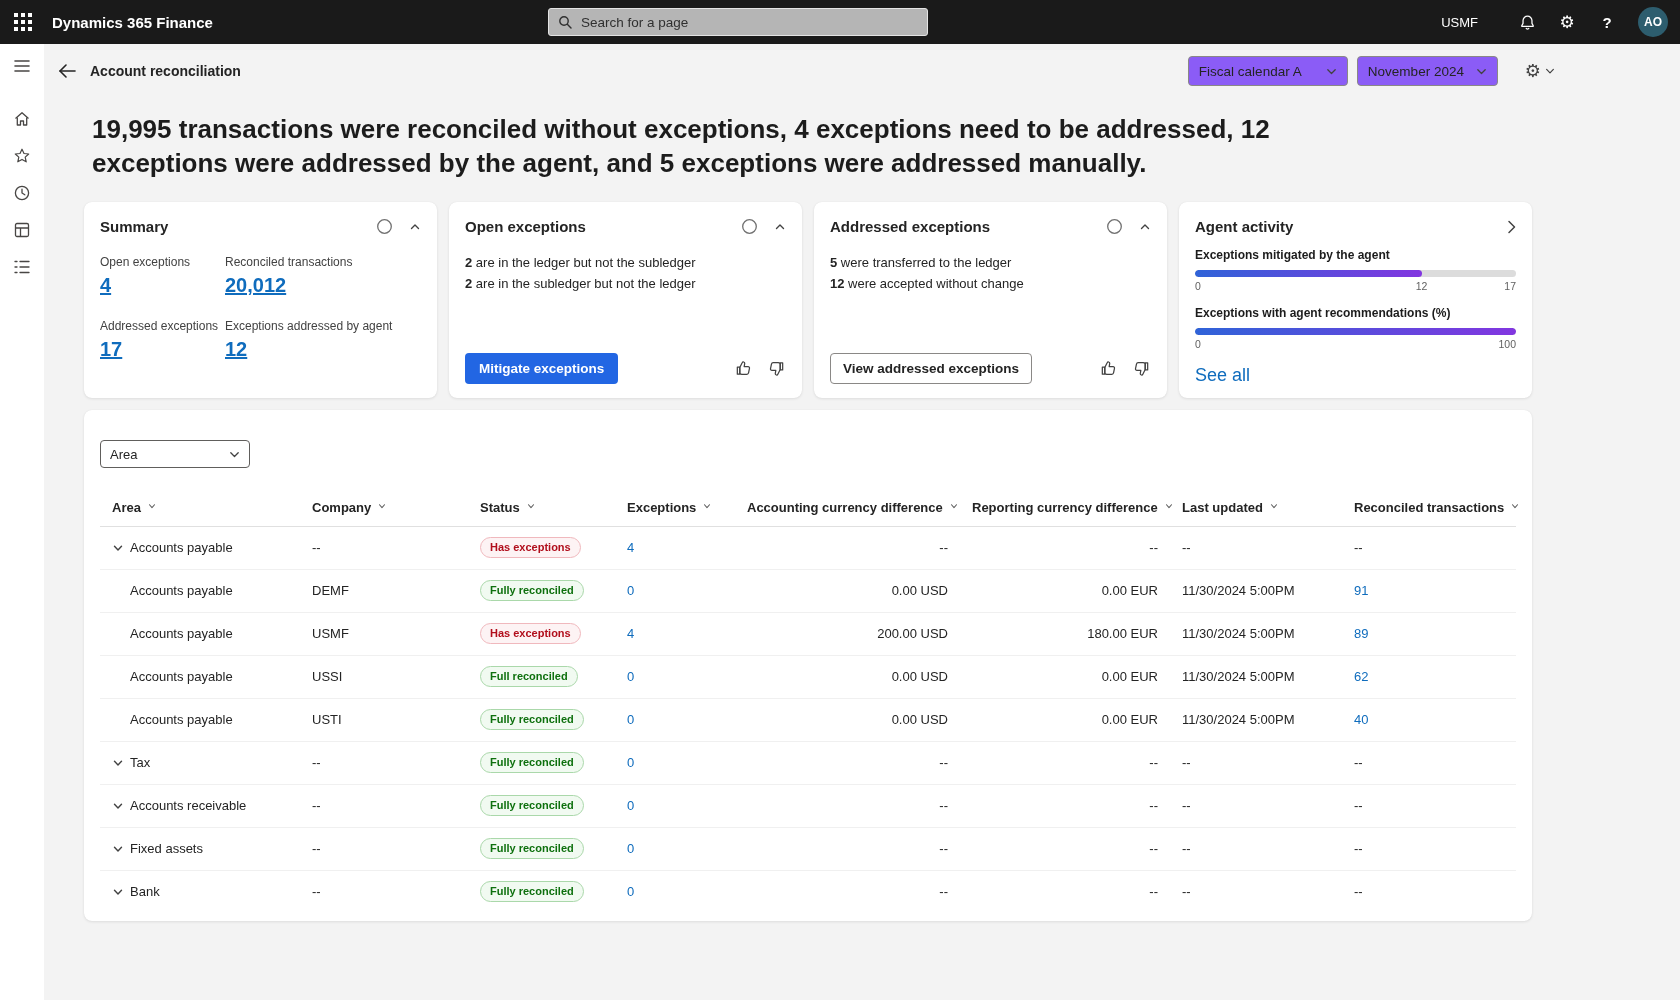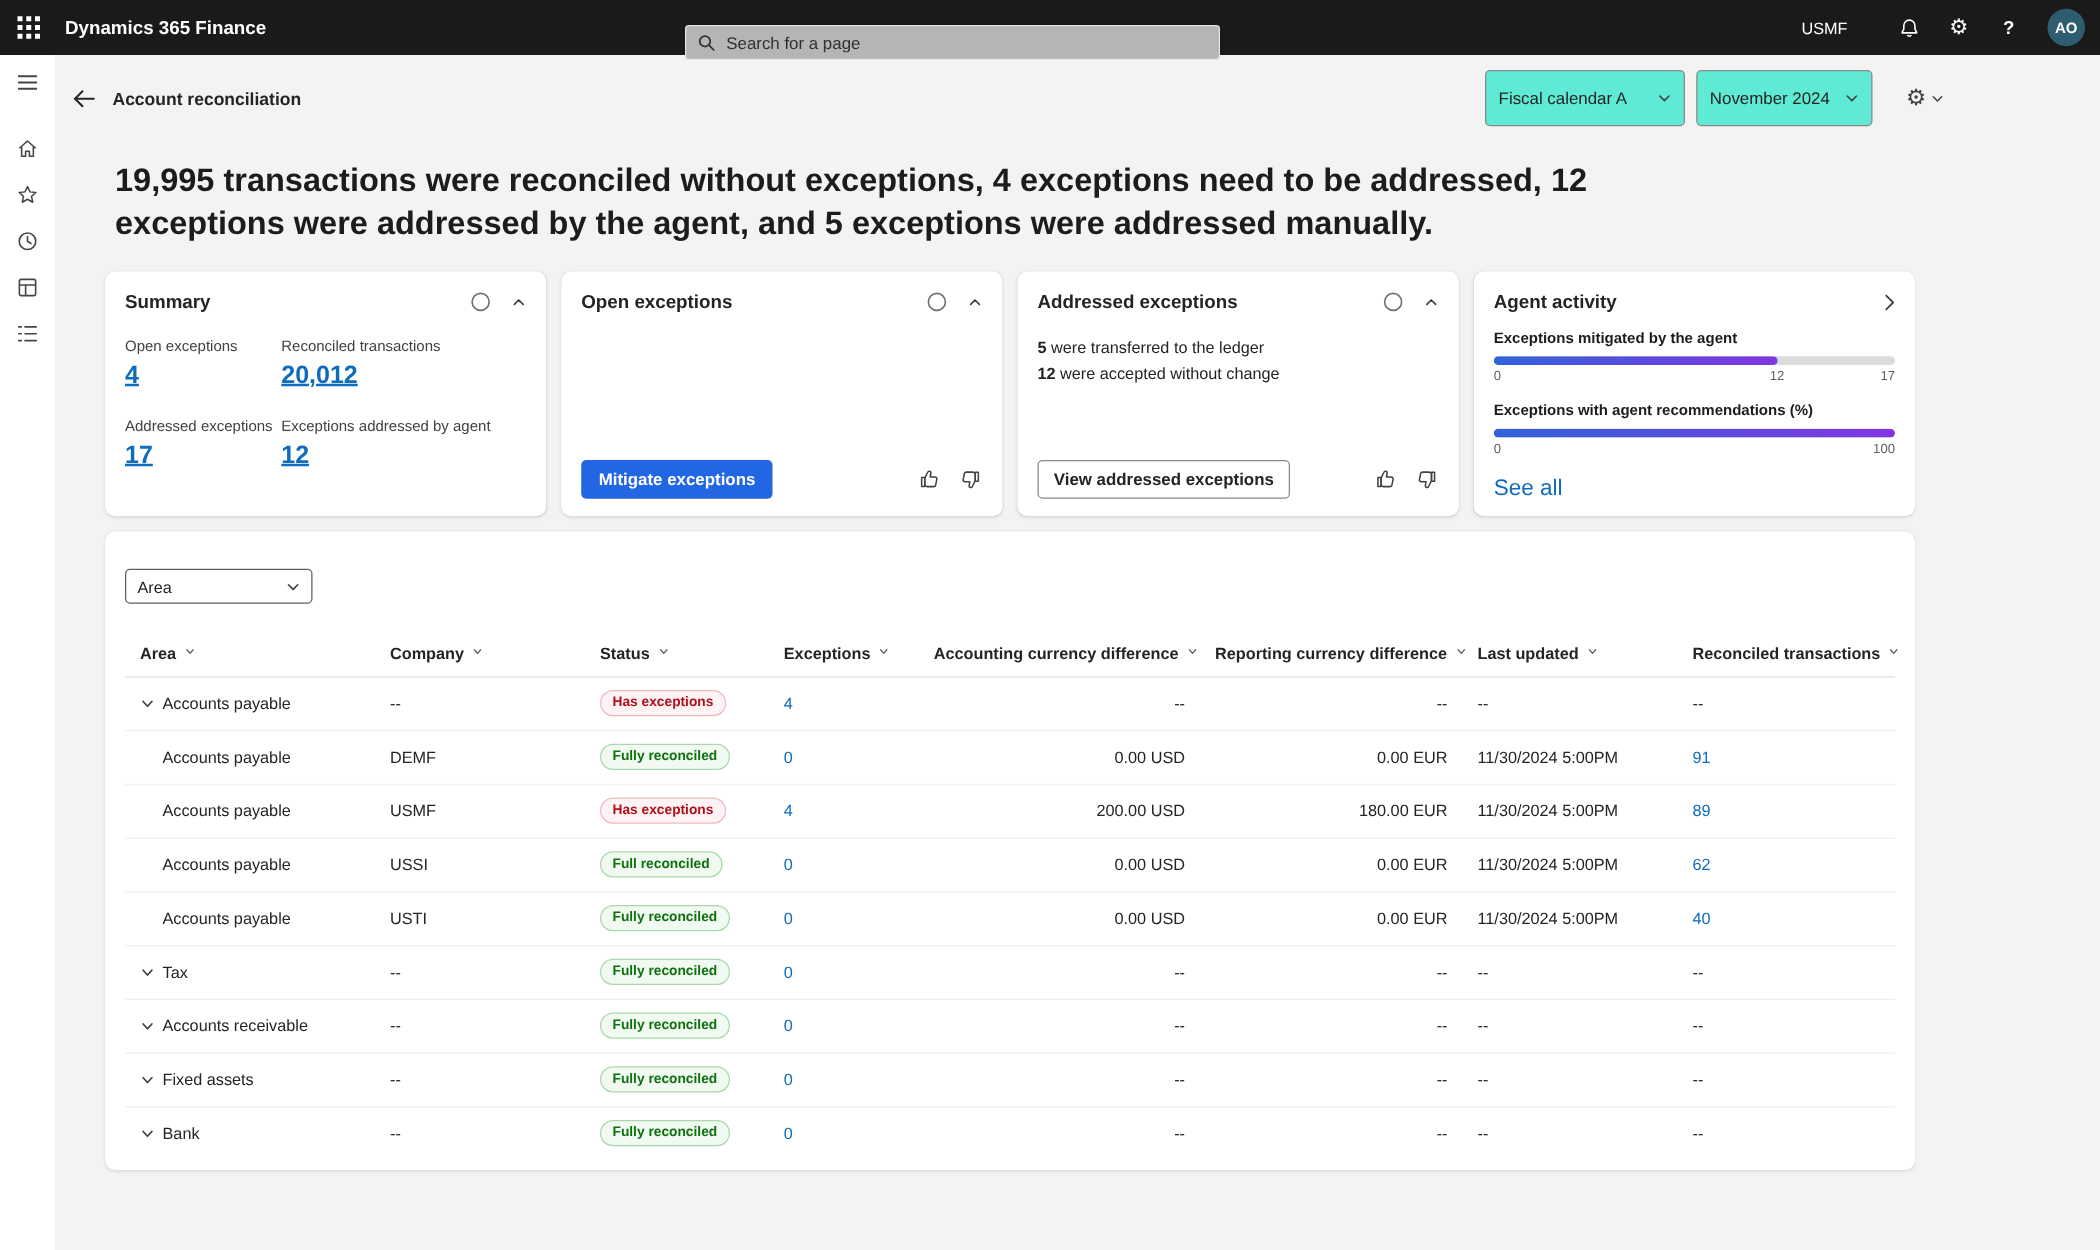--- a/index.html
+++ b/index.html
@@ -18,38 +18,38 @@
     width:1680px;height:1000px;overflow:hidden;
     font-family:"Liberation Sans","DejaVu Sans",sans-serif;
     background:#f3f3f3;color:#242424;
   }
   
   .topbar{height:44px;background:var(--topbar-bg);color:#fff;display:flex;align-items:center;position:relative;}
   .waffle{width:46px;height:44px;display:flex;align-items:center;justify-content:center;cursor:pointer;}
   .waffle-grid{display:grid;grid-template-columns:repeat(3,4px);grid-gap:3px;}
   .waffle-grid i{width:4px;height:4px;background:#fff;display:block;}
   .app-title{font-size:15px;font-weight:700;margin-left:6px;white-space:nowrap;}
-  .search-wrap{position:absolute;left:548px;top:20px;width:428px;height:28px;background:#b5b5b5;border:1px solid #e4e4e4;border-radius:3px;display:flex;align-items:center;padding:0 9px;}
+  .search-wrap{position:absolute;left:548px;top:8px;width:380px;height:28px;background:#b5b5b5;border:1px solid #e4e4e4;border-radius:3px;display:flex;align-items:center;padding:0 9px;}
   .search-wrap input{flex:1;border:none;outline:none;background:transparent;font-size:13.5px;color:#1f1f1f;font-family:inherit;margin-left:7px;}
   .search-wrap input::placeholder{color:#303030;opacity:1;}
   .topbar-right{margin-left:auto;display:flex;align-items:center;padding-right:12px;}
   .tb-company{font-size:13px;margin-right:26px;}
   .tb-icon{width:34px;height:34px;display:flex;align-items:center;justify-content:center;font-size:17px;cursor:pointer;margin-left:6px;}
   .avatar{width:30px;height:30px;border-radius:50%;background:var(--avatar-bg);display:flex;align-items:center;justify-content:center;font-size:12px;font-weight:600;margin-left:14px;cursor:pointer;}
   
   .shell{display:flex;height:956px;}
   .sidebar{width:44px;background:#fff;display:flex;flex-direction:column;align-items:center;padding-top:6px;}
   .side-icon{width:32px;height:32px;display:flex;align-items:center;justify-content:center;color:#484644;cursor:pointer;border-radius:4px;margin-bottom:5px;}
   .content{flex:1;overflow:hidden;padding-left:40px;}
   
   .page-header{margin:12px 0 0 -28px;width:1499px;display:flex;align-items:center;}
   .back-btn{width:22px;height:22px;display:flex;align-items:center;justify-content:center;cursor:pointer;margin-right:12px;}
   .page-title{font-size:14px;font-weight:600;}
   .header-right{margin-left:auto;display:flex;align-items:center;gap:9px;}
-  .hdr-dd{height:45px;background:#5eead4;border:1px solid #8a8886;border-radius:4px;display:flex;align-items:center;justify-content:space-between;padding:0 10px;font-size:13.5px;cursor:pointer;}
+  .hdr-dd{height:30px;background:#8b5cf6;border:1px solid #8a8886;border-radius:4px;display:flex;align-items:center;justify-content:space-between;padding:0 10px;font-size:13.5px;cursor:pointer;}
   .hdr-dd.cal{width:160px;}
   .hdr-dd.per{width:141px;}
   .hdr-gear{display:flex;align-items:center;gap:4px;margin-left:18px;cursor:pointer;color:#424242;font-size:18px;}
   
   .hero{margin:26px 0 0 8px;max-width:1280px;font-size:26px;line-height:34px;font-weight:600;color:#1c1c1c;}
   
   .cards-row{margin-top:22px;display:flex;gap:12px;width:1448px;justify-content:space-between;}
   .card{flex:1;height:196px;background:#fff;border-radius:8px;box-shadow:0 1px 3px rgba(0,0,0,.09),0 0 1px rgba(0,0,0,.07);padding:16px;position:relative;}
   .card-head{display:flex;align-items:center;}
   .card-title{font-size:15px;font-weight:600;}
@@ -250,20 +250,24 @@
                   <circle cx="8.5" cy="8.5" r="6.8" fill="none" stroke="#707070" stroke-width="1.3"></circle>
                 </svg>
               </span>
             <span class="icon-btn">
                 <svg width="12" height="12" viewBox="0 0 12 12" fill="none" stroke="#424242" stroke-width="1.4" stroke-linecap="round" stroke-linejoin="round">
                   <path d="M2.5 7.5L6 4l3.5 3.5"></path>
                 </svg>
               </span>
           </span>
         </div>
+        <div class="card-lines" id="open-lines">
+            <div class="card-line"><b>2</b> are in the ledger but not the subledger</div>
+            <div class="card-line"><b>2</b> are in the subledger but not the ledger</div>
+          </div>
         <div class="card-footer">
           <button class="btn-primary">Mitigate exceptions</button>
           <span class="thumbs">
             <span class="thumb">
                 <svg width="19" height="19" viewBox="0 0 20 20" fill="none" stroke="#424242" stroke-width="1.3" stroke-linejoin="round" stroke-linecap="round">
                   <path d="M3.5 8.5h2.6V16H3.5z"></path>
                   <path d="M6.1 15.2V9l2.5-5a1.4 1.4 0 0 1 2.7.6L10.7 8h4.1a1.5 1.5 0 0 1 1.5 1.8l-1 4.9a1.8 1.8 0 0 1-1.8 1.4H8.3a4.5 4.5 0 0 1-2.2-.9z"></path>
                 </svg>
               </span>
             <span class="thumb down">

